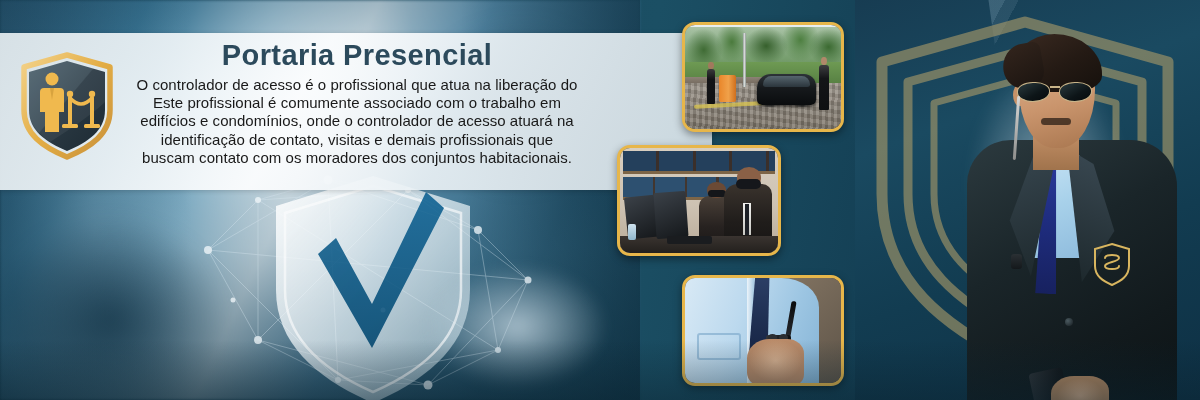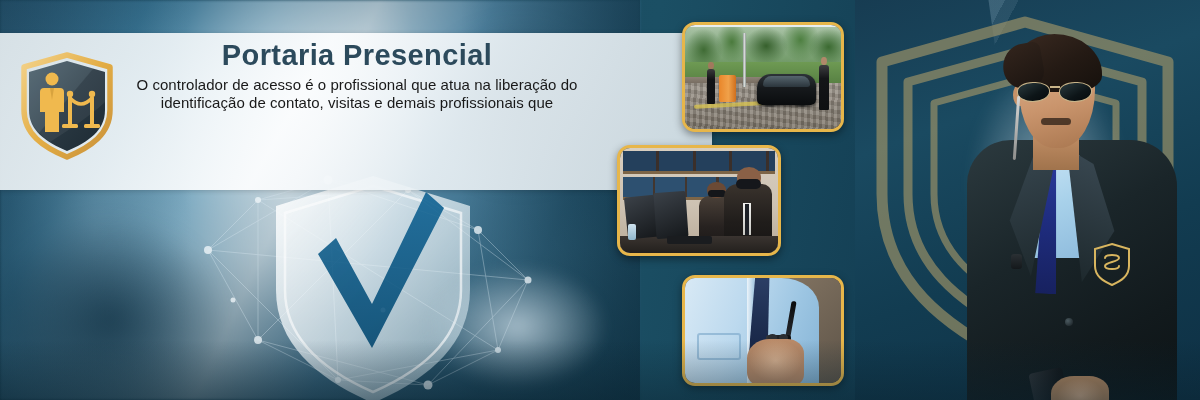--- a/index.html
+++ b/index.html
@@ -383,21 +383,24 @@
           <rect x="64" y="72" width="16" height="4" rx="1.5"></rect>
           <circle cx="72" cy="42" r="3.2"></circle>
           <path d="M50 46 Q61 58 72 46" fill="none" stroke="#f0b94e" stroke-width="3.6" stroke-linecap="round"></path>
         </g>
       </svg>
 
       <div class="panel-text">
         <div class="title">Portaria Presencial</div>
         <div class="desc">
           <span>O controlador de acesso é o profissional que atua na liberação do</span>
+          <span>Este profissional é comumente associado com o trabalho em</span>
+          <span>edifícios e condomínios, onde o controlador de acesso atuará na</span>
           <span>identificação de contato, visitas e demais profissionais que</span>
+          <span>buscam contato com os moradores dos conjuntos habitacionais.</span>
         </div>
       </div>
 
     </div>
   </div>
 
   <div class="card" id="card-gate">
     <div class="ph">
       <div class="gate-sky"></div>
       <div class="gate-trees"></div>

